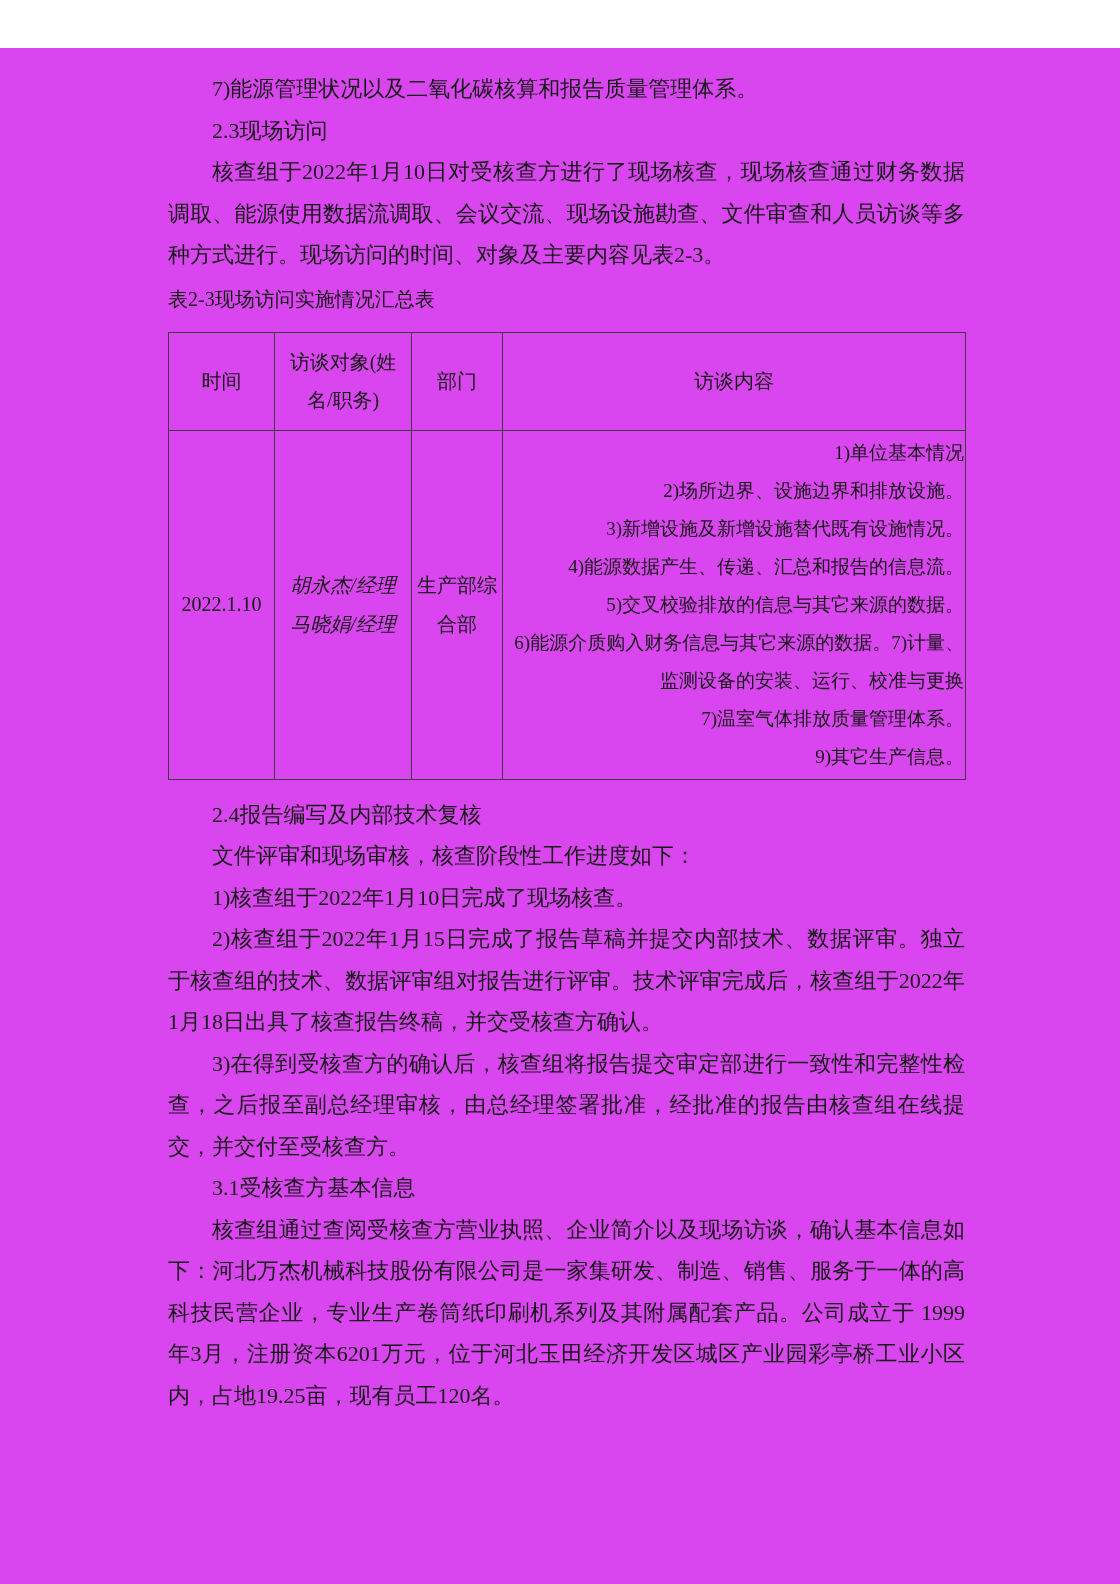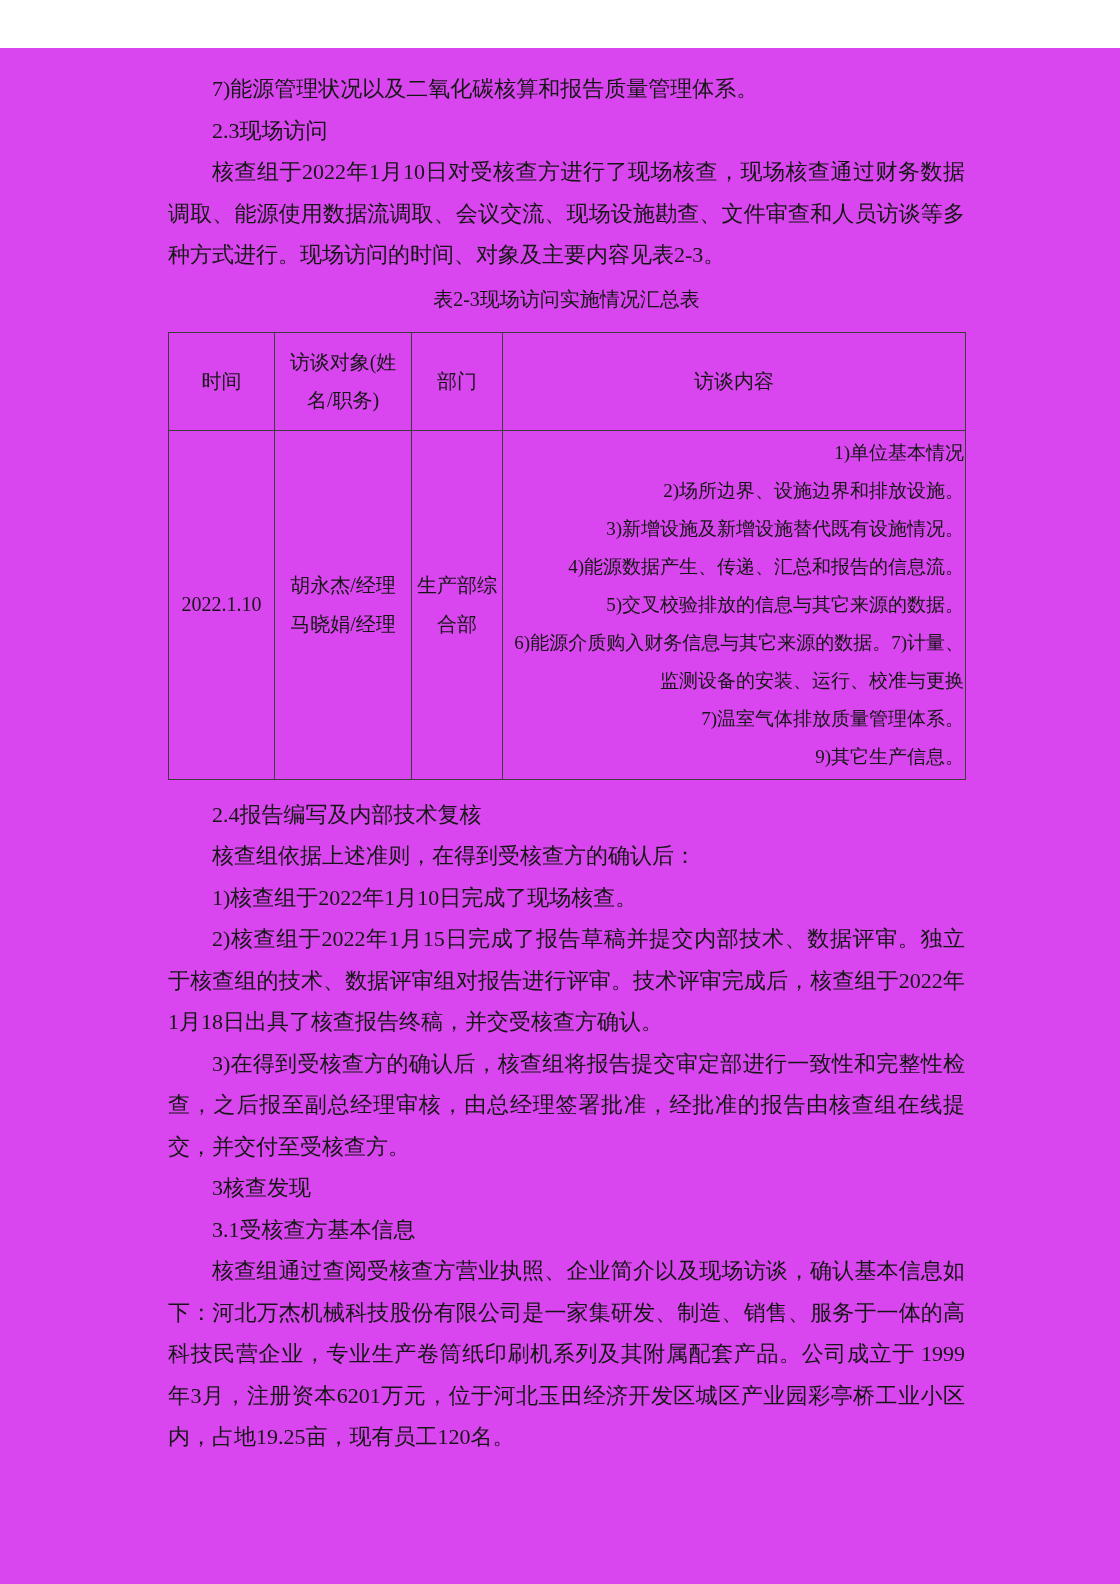--- a/index.html
+++ b/index.html
@@ -31,21 +31,20 @@
     word-break: normal;
   }
   .doc-para.deep-indent {
     margin-left: 44px;
     text-indent: 44px;
   }
   .table-caption {
     margin: 8px 0 0 0;
     font-size: 20px;
     line-height: 30px;
-    text-align: center;
     text-indent: 0;
   }
   table.visit-table {
     border-collapse: collapse;
     table-layout: fixed;
     width: 797px;
     margin-top: 18px;
   }
   table.visit-table th,
   table.visit-table td {
@@ -74,20 +73,21 @@
     text-align: right;
     vertical-align: top;
     padding: 3px 1px 3px 3px;
   }
   .content-line {
     white-space: nowrap;
     overflow: hidden;
   }
   .interviewee-line {
     white-space: nowrap;
+    font-style: italic;
   }
   .after-table {
     margin-top: 14px;
   }
 </style>
 </head>
 <body>
 
 <div class="page">
 
@@ -129,21 +129,20 @@
           <div class="content-line">6)能源介质购入财务信息与其它来源的数据。7)计量、</div>
           <div class="content-line">监测设备的安装、运行、校准与更换</div>
           <div class="content-line">7)温室气体排放质量管理体系。</div>
           <div class="content-line">9)其它生产信息。</div>
         </td>
       </tr>
     </tbody>
   </table>
 
   <p class="doc-para after-table">2.4报告编写及内部技术复核</p>
-  <p class="doc-para">核查组依据上述准则，在得到受核查方的确认后：</p>
+  <p class="doc-para">文件评审和现场审核，核查阶段性工作进度如下：</p>
   <p class="doc-para">1)核查组于2022年1月10日完成了现场核查。</p>
   <p class="doc-para">2)核查组于2022年1月15日完成了报告草稿并提交内部技术、数据评审。独立于核查组的技术、数据评审组对报告进行评审。技术评审完成后，核查组于2022年1月18日出具了核查报告终稿，并交受核查方确认。</p>
   <p class="doc-para">3)在得到受核查方的确认后，核查组将报告提交审定部进行一致性和完整性检查，之后报至副总经理审核，由总经理签署批准，经批准的报告由核查组在线提交，并交付至受核查方。</p>
-  <p class="doc-para">3核查发现</p>
   <p class="doc-para">3.1受核查方基本信息</p>
   <p class="doc-para">核查组通过查阅受核查方营业执照、企业简介以及现场访谈，确认基本信息如下：河北万杰机械科技股份有限公司是一家集研发、制造、销售、服务于一体的高科技民营企业，专业生产卷筒纸印刷机系列及其附属配套产品。公司成立于 1999年3月，注册资本6201万元，位于河北玉田经济开发区城区产业园彩亭桥工业小区内，占地19.25亩，现有员工120名。</p>
 
 </div>
 
 </body></html>

